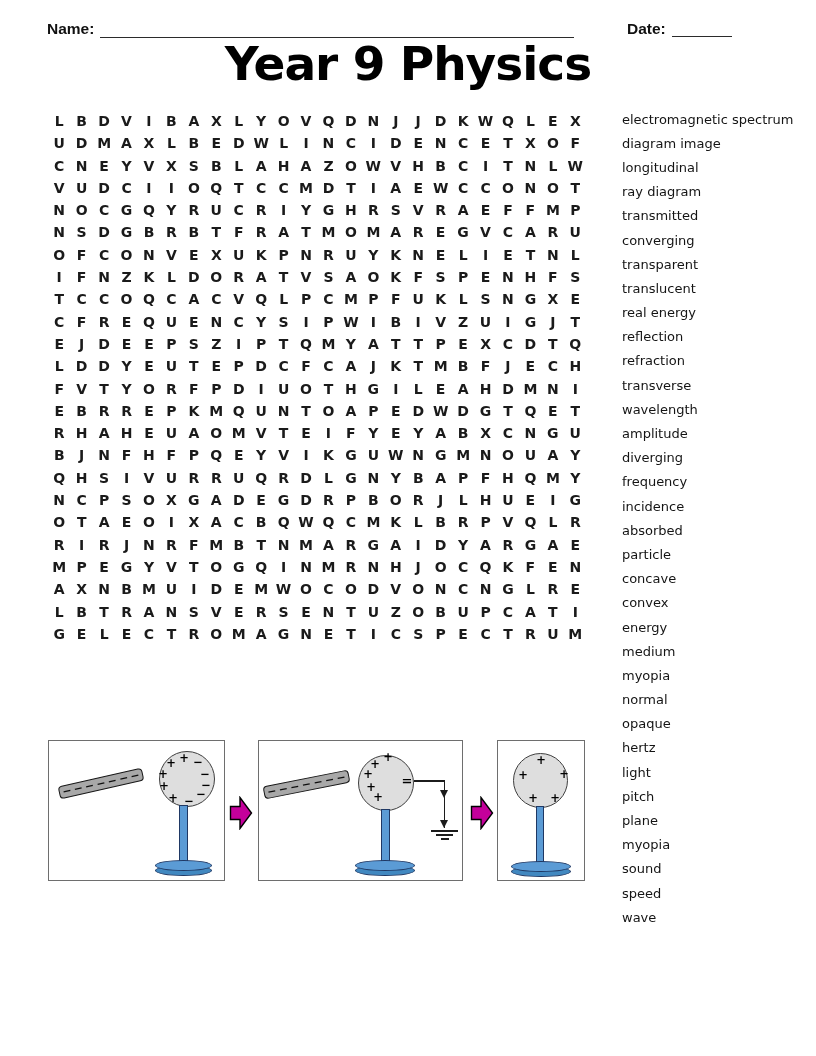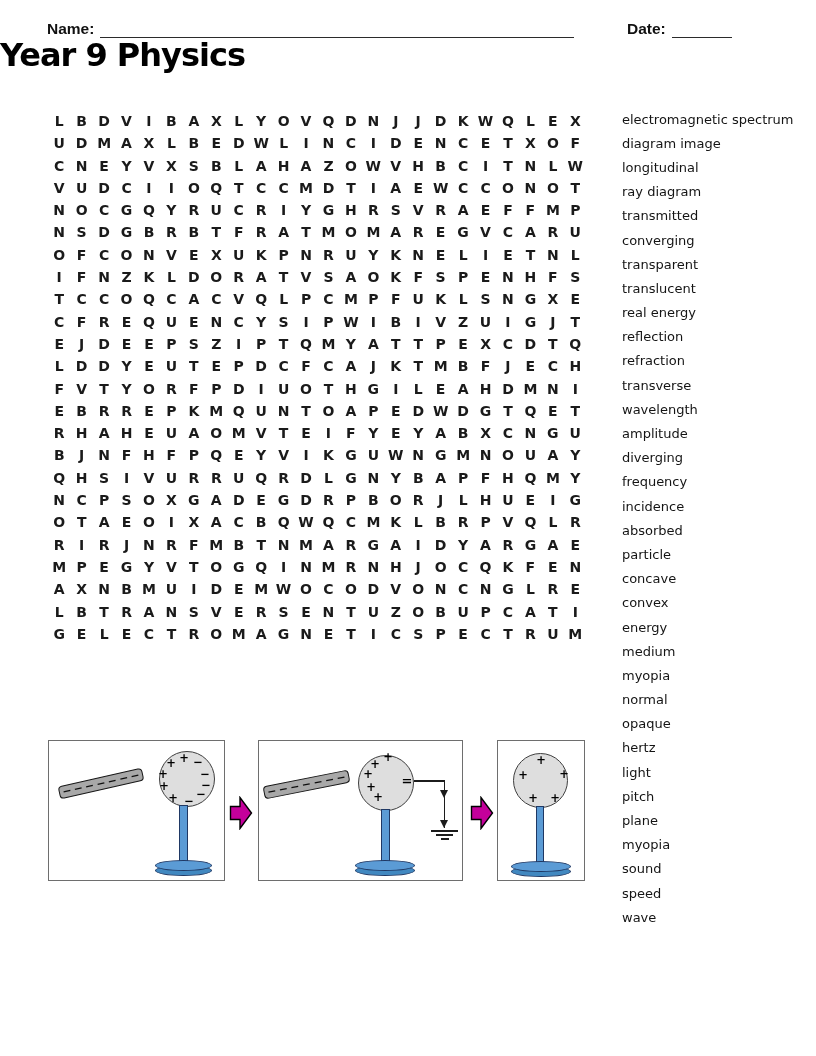--- a/index.html
+++ b/index.html
@@ -7,29 +7,29 @@
   .page {
     position:relative; width:816px; height:1056px; margin:0 auto;
     background:#ffffff; overflow:hidden;
     font-family:"DejaVu Sans", sans-serif; color:#111;
   }
 
   
   .hdr-row { position:absolute; top:5px; left:0; width:816px; height:26px;margin-top:15px; }
   .hdr-name { position:absolute; left:47px; top:0; display:flex; align-items:flex-end;
               font-family:"Liberation Sans", sans-serif; font-size:15.5px; font-weight:600; }
-  .hdr-date { position:absolute; left:627px; top:0; display:flex; align-items:center;
+  .hdr-date { position:absolute; left:627px; top:0; display:flex; align-items:flex-start;
               font-family:"Liberation Sans", sans-serif; font-size:15.5px; font-weight:600; }
   .blank-line { display:inline-block; height:17px; border-bottom:1.6px solid #2b2b2b; margin-left:6px; }
   .name-line { width:474px; }
   .date-line { width:60px; }
 
   
-  .title { position:absolute; top:36px; left:0; width:816px; text-align:left;
-           font-size:32px; font-weight:600; letter-spacing:-1px; color:#000; }
+  .title { position:absolute; top:36px; left:0; width:816px; text-align:center;
+           font-size:47px; font-weight:600; letter-spacing:-1px; color:#000; }
 
   
   .grid { position:absolute; left:48px; top:110px; }
   .grow { display:flex; height:22.3px; }
   .cell { width:22.45px; text-align:center; line-height:22.3px;
           font-size:14px; font-weight:bold; color:#1a1a1a; }
 
   
   .wlist { position:absolute; left:622px; top:107px; width:210px; }
   .witem { height:24.2px; display:flex; align-items:center;

